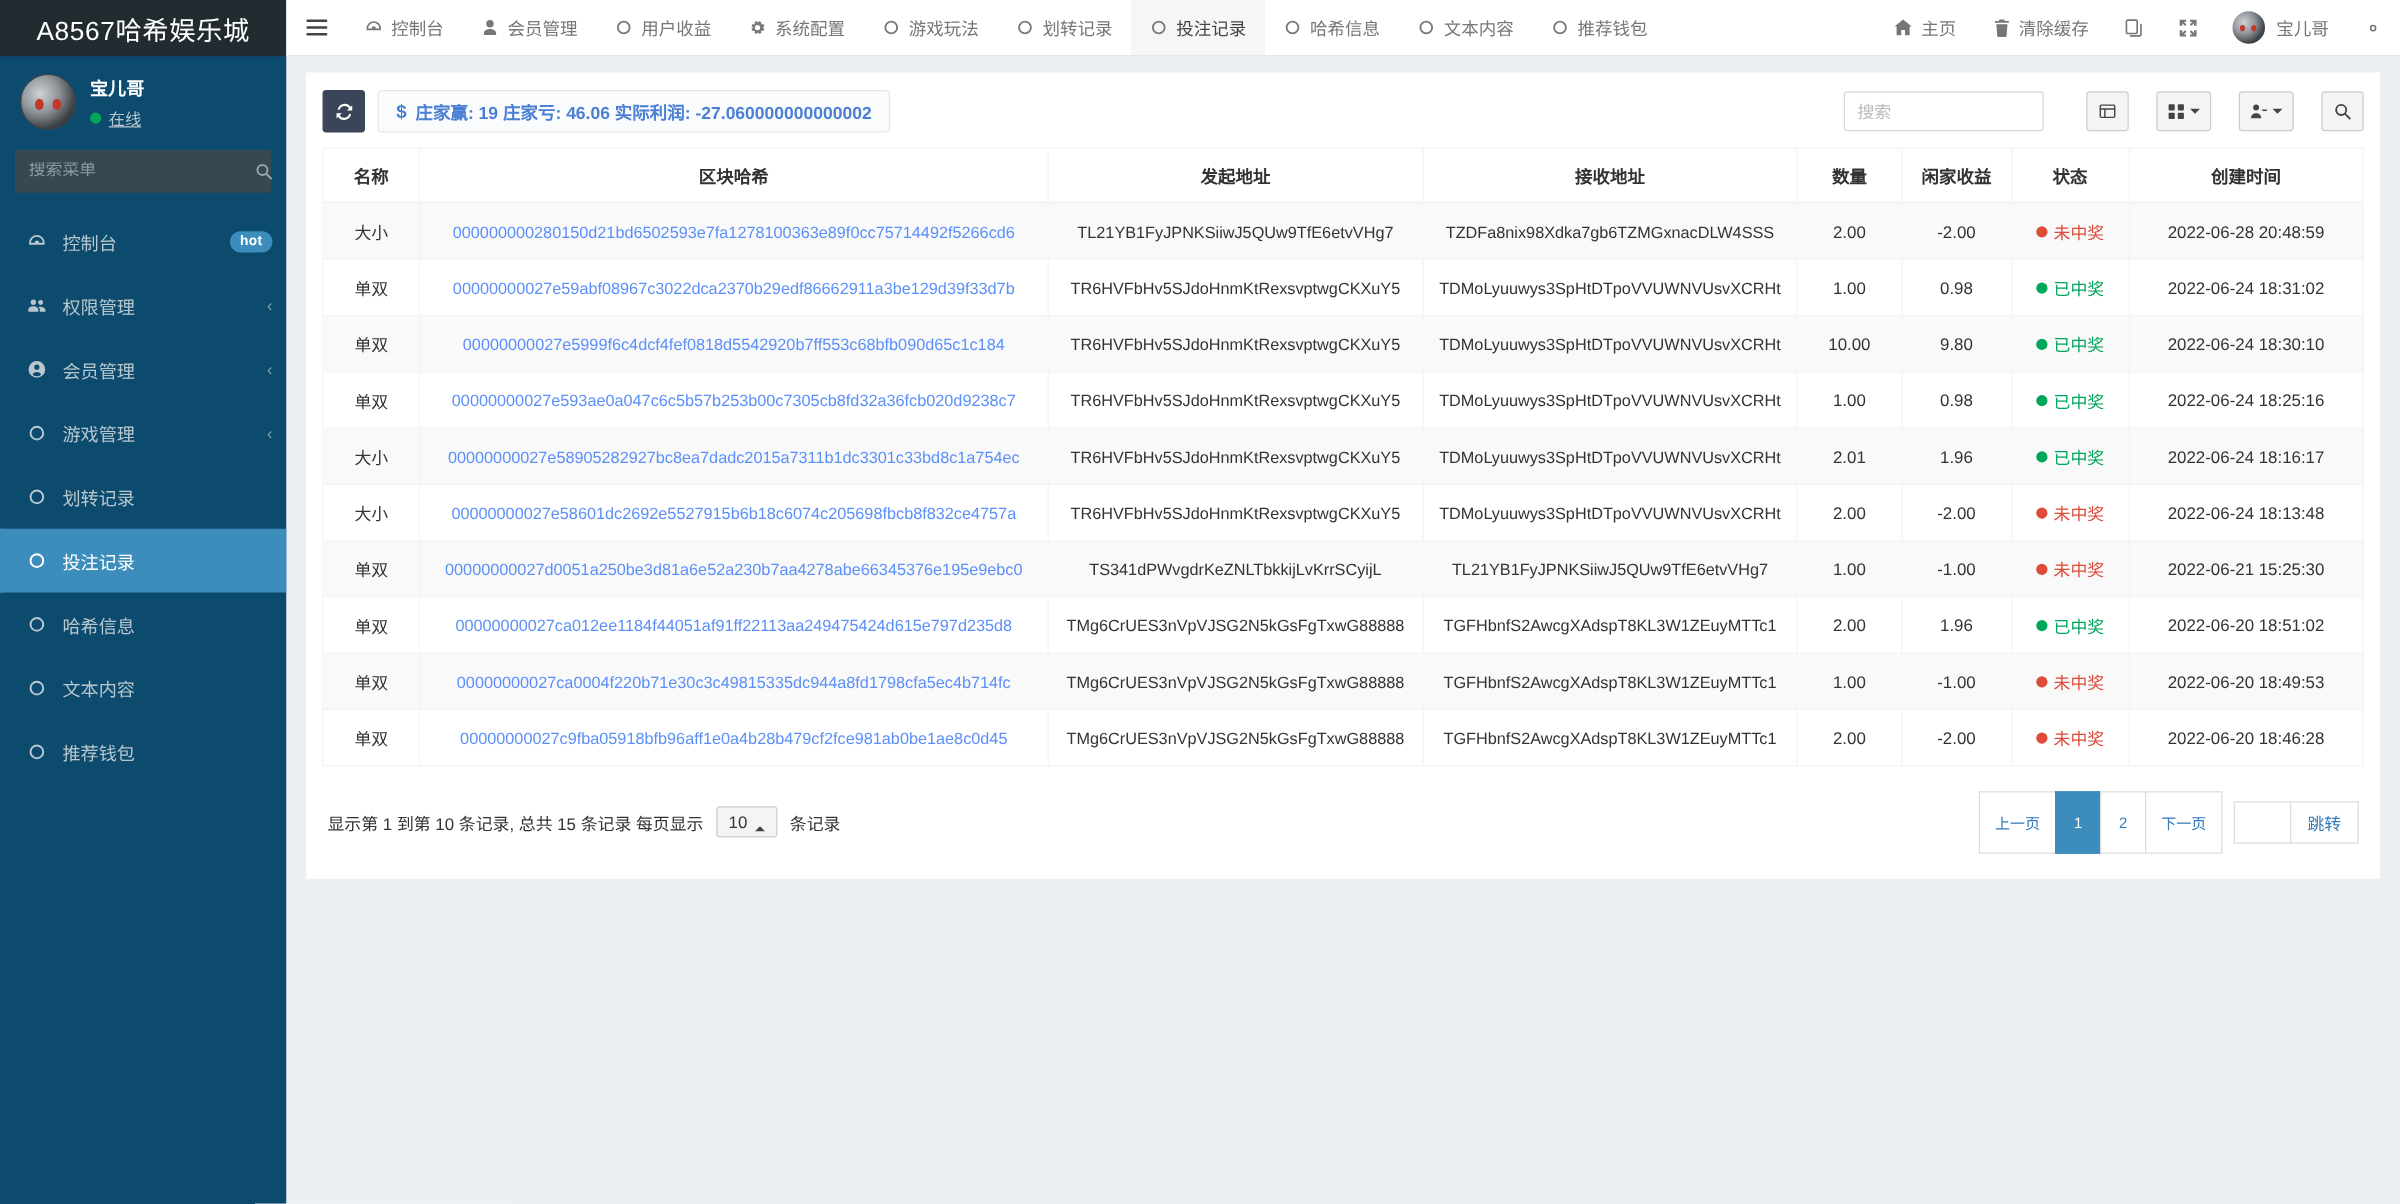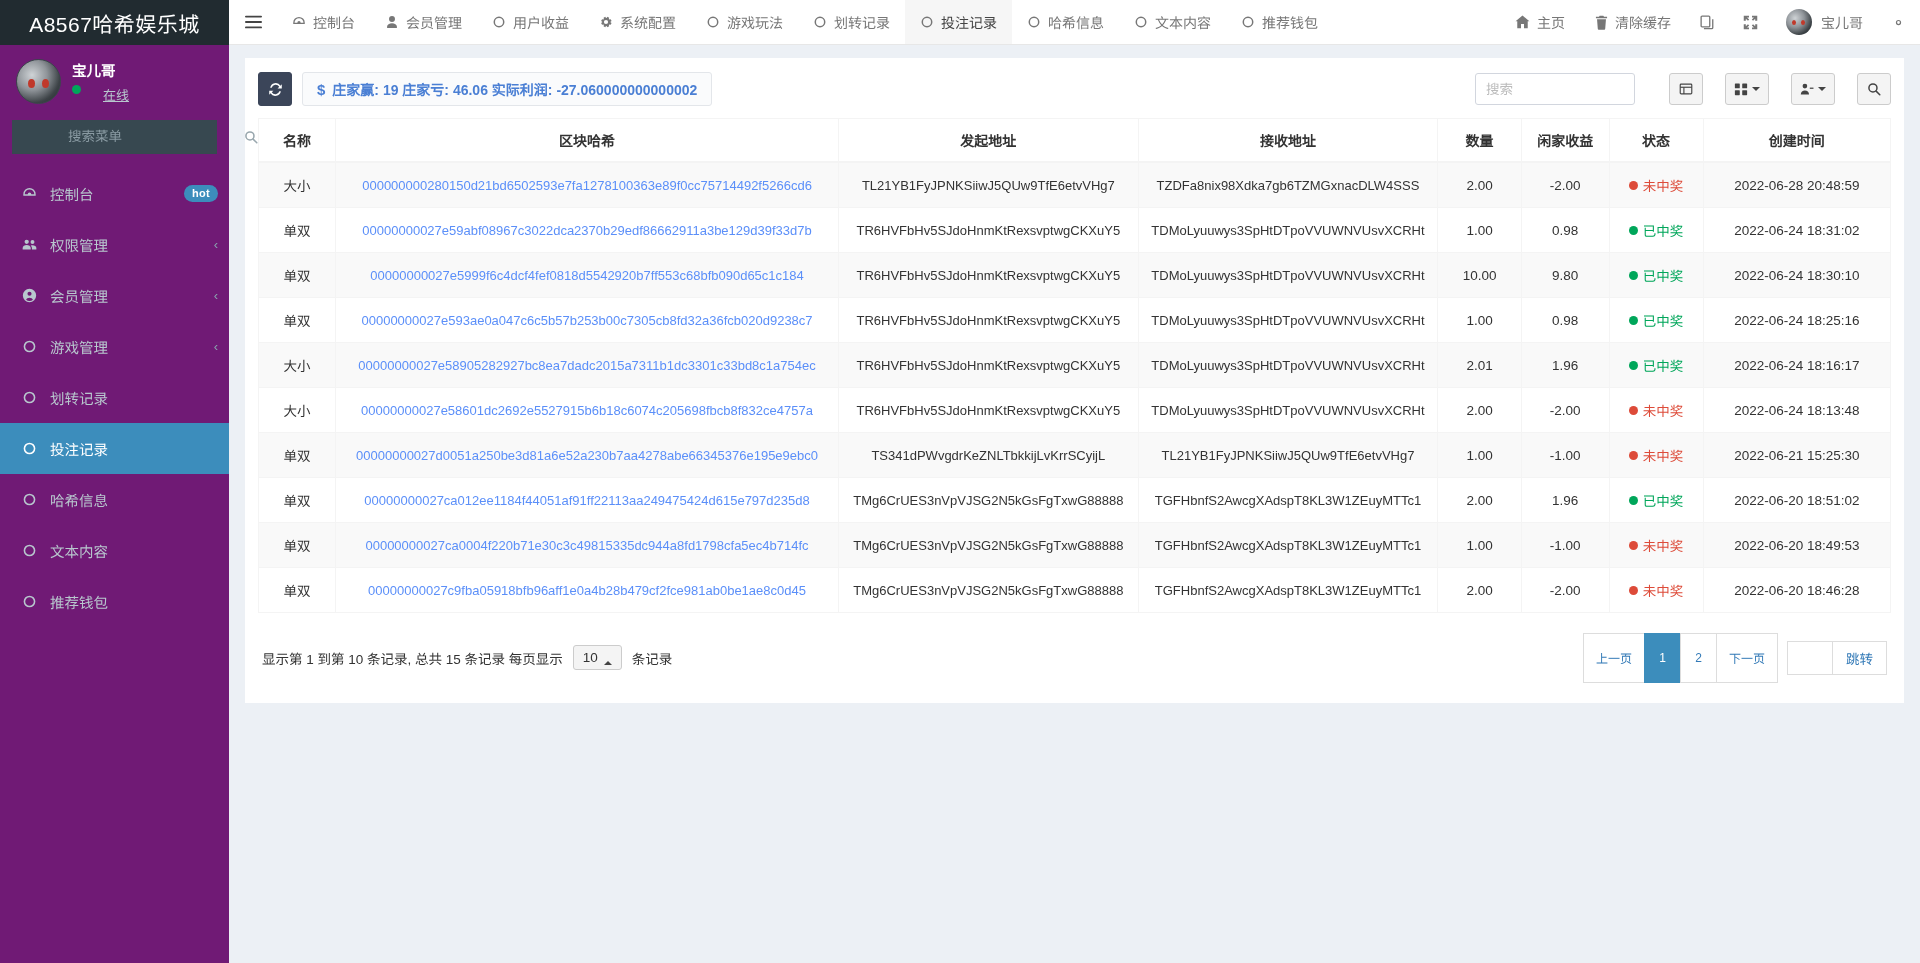--- a/index.html
+++ b/index.html
@@ -7,21 +7,21 @@
     width: 1920px; height: 963px;
     font-family: "Liberation Sans", "DejaVu Sans", sans-serif;
     background: #ecf0f5;
     overflow: hidden;
   }
   body { display: flex; }
 
   
   #sidebar {
     width: 229px; height: 963px; flex: 0 0 229px;
-    background: #701a75; color: #b8c7ce;
+    background: #0c4a6e; color: #b8c7ce;
     display: flex; flex-direction: column;
   }
   .brand {
     height: 45px; flex: 0 0 45px;
     background: #212b30;
     display: flex; align-items: center; justify-content: center;
     color: #ffffff; font-size: 21px; font-weight: 400;
     letter-spacing: .5px;
   }
   .userpanel {
@@ -35,33 +35,32 @@
     position: relative; border: 1px solid #3b464b;
   }
   .avatar-img::before, .avatar-img::after {
     content: ""; position: absolute; width: 7px; height: 9px;
     background: #c0392b; border-radius: 50%;
   }
   .avatar-img::before { left: 11px; top: 19px; }
   .avatar-img::after  { left: 25px; top: 19px; }
   .userinfo { display: flex; flex-direction: column; gap: 5px; }
   .uname { color: #fff; font-size: 14.5px; font-weight: bold; }
-  .ustatus { font-size: 13px; color: #b8c7ce; display: flex; gap: 22px; text-decoration: underline; }
+  .ustatus { font-size: 13px; color: #b8c7ce; display: flex; align-items: center; gap: 6px; text-decoration: underline; }
   .dot-online { width: 9px; height: 9px; border-radius: 50%; background: #00a65a; display: inline-block; }
 
   .searchbox {
     margin: 2px 12px 14px 12px; height: 34px;
     background: #374850; border: 1px solid #374850;
     display: flex; align-items: center; position: relative;
   }
   .searchbox input {
     flex: 1; background: transparent; border: 0; outline: none;
     color: #ccc; font-size: 13.5px; padding: 0 10px;
-    font-family: Liberation Serif, serif;
-    margin-left: 45px;
+    font-family: Liberation Mono, monospace;
   }
   .searchbox input::placeholder { color: #8a9ba3; }
   .searchbox .sbtn {
     width: 34px; height: 32px; display: flex; align-items: center;
     justify-content: center; color: #99a7ae; cursor: pointer;
   }
 
   .menu { list-style: none; }
   .menu-item {
     display: flex; align-items: center; height: 51px;

